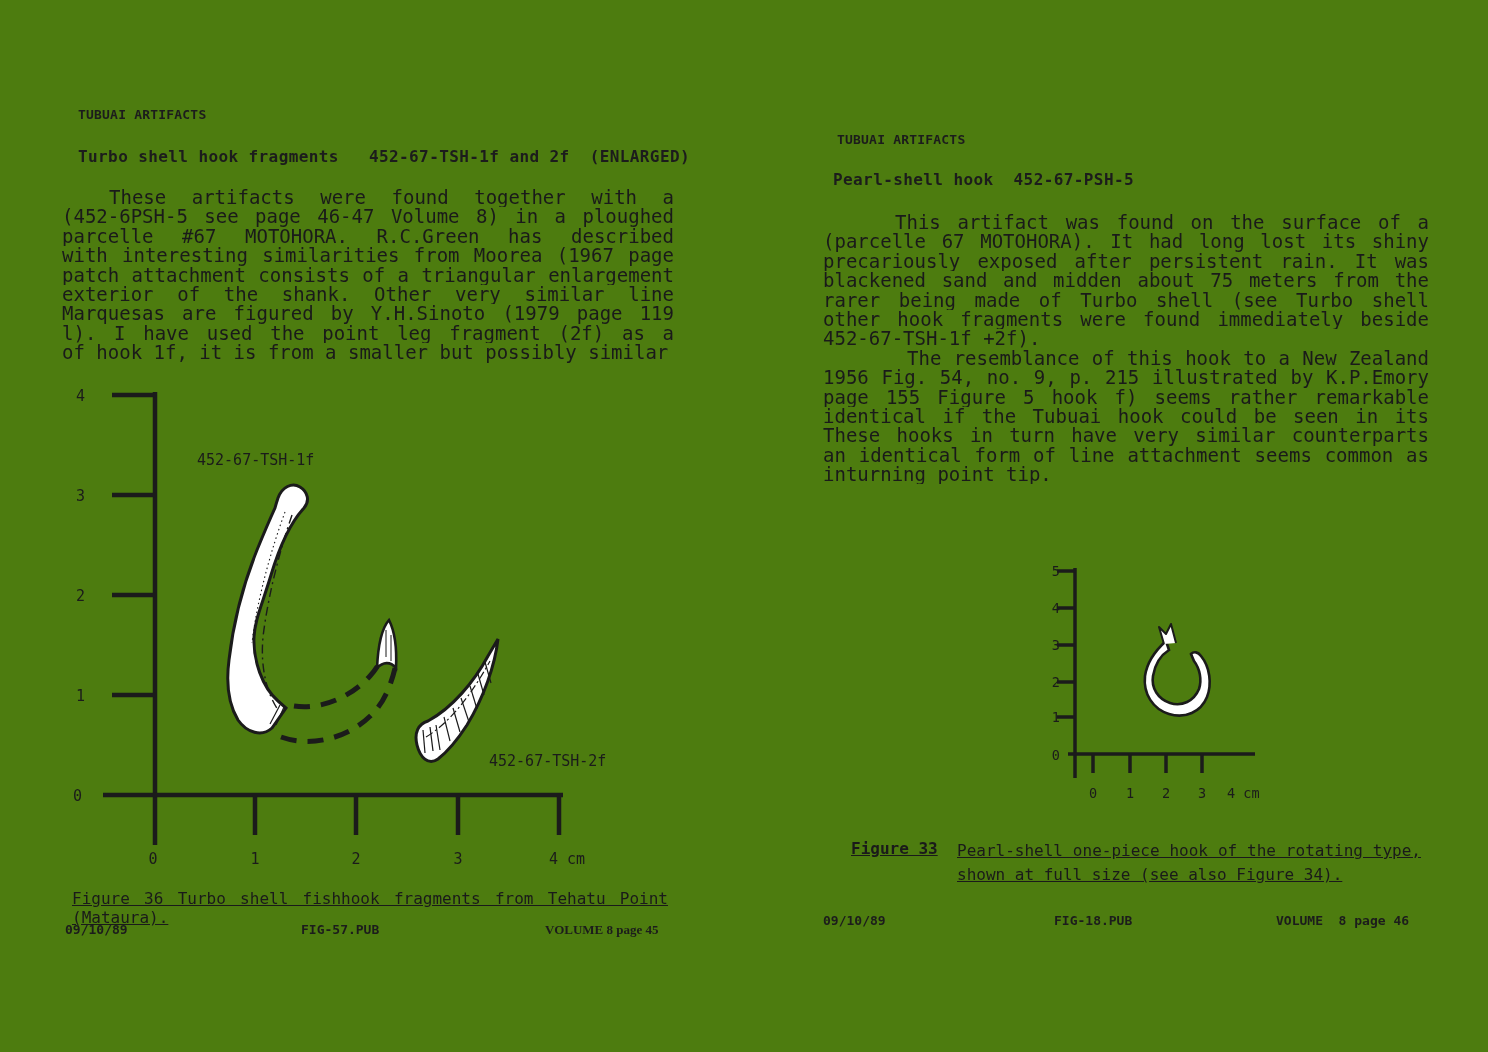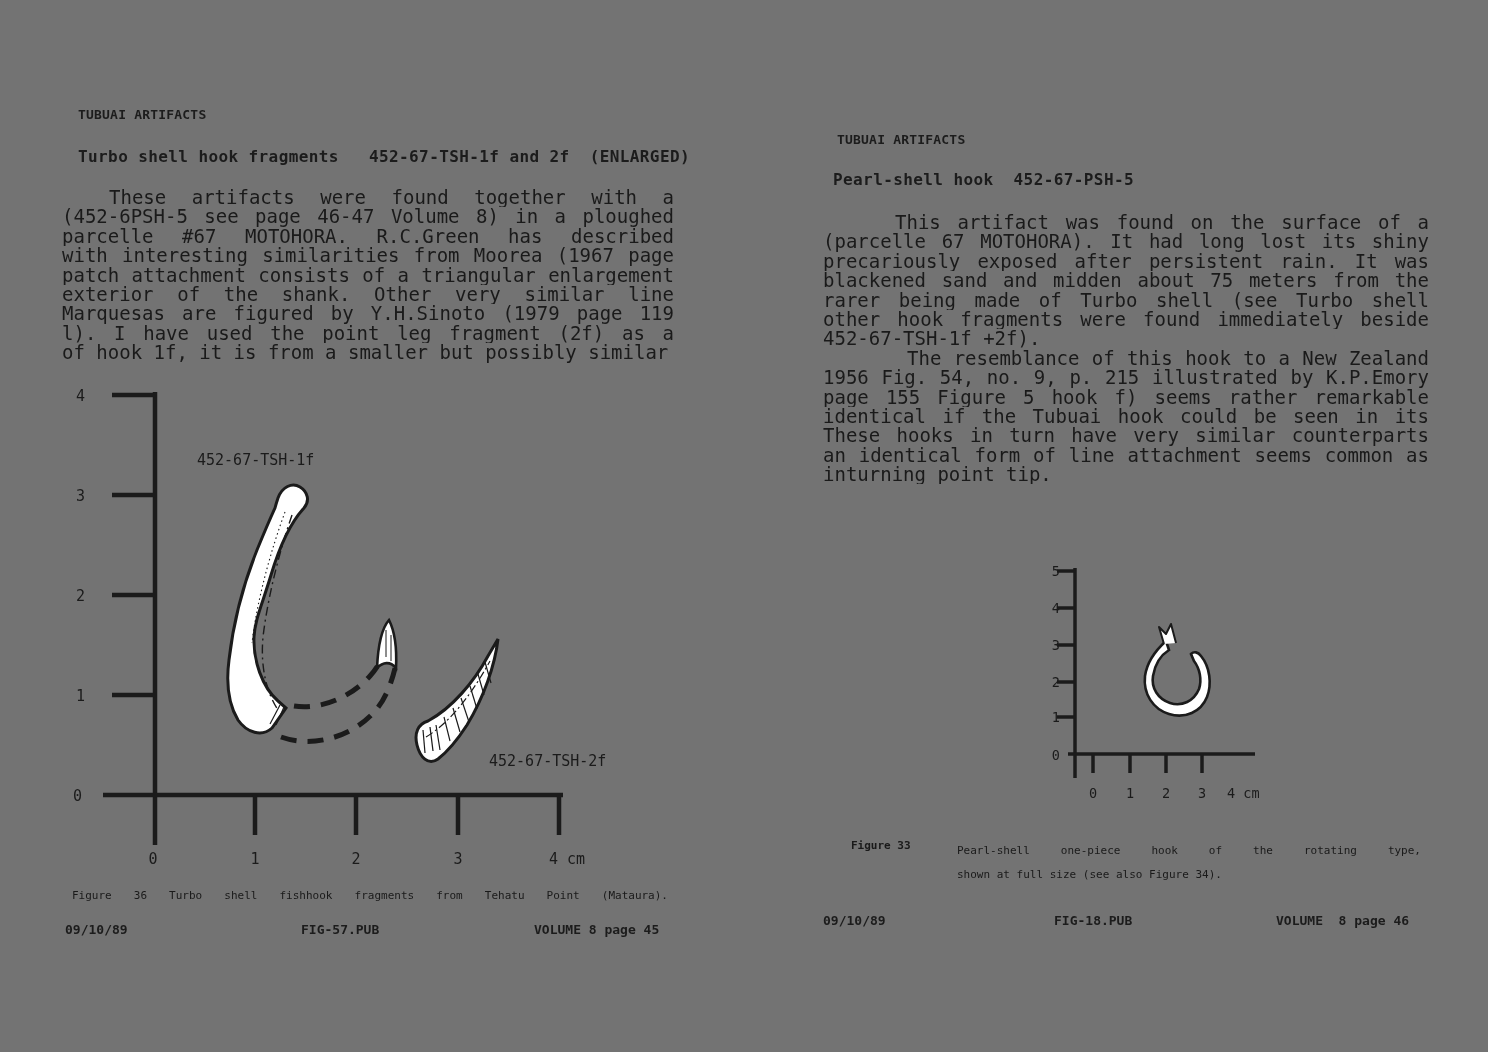--- a/index.html
+++ b/index.html
@@ -1,24 +1,24 @@
 <!DOCTYPE html>
 <html><head>
 <meta charset="utf-8">
 <style>
   html,body{margin:0;padding:0;background:#ffffff;}
-  .sheet{position:relative;width:1488px;height:1052px;background:#737373;overflow:hidden;
+  .sheet{position:relative;width:1488px;height:1052px;background:#4d7c0f;overflow:hidden;
          font-family:"DejaVu Sans Mono","Liberation Mono",monospace;color:#161616;}
   .abs{position:absolute;}
   .doc-title{font-size:13px;letter-spacing:0.2px;font-weight:bold;white-space:pre;color:#1c1c1c;}
   .subtitle{font-size:16px;letter-spacing:0.4px;font-weight:bold;white-space:pre;color:#1c1c1c;}
   .body-block{font-size:19px;line-height:19.4px;color:#1a1a1a;}
   .ln{text-align:justify;text-align-last:justify;height:19.4px;overflow:hidden;}
   .ln-last{text-align:left;white-space:pre-wrap;height:19.4px;overflow:hidden;}
-  .caption{font-size:11px;color:#1a1a1a;}
+  .caption{font-size:16px;color:#1a1a1a;text-decoration:underline;}
   .cap-justify{text-align:justify;text-align-last:justify;}
   .footer-item{font-size:13px;font-weight:bold;white-space:pre;color:#1c1c1c;}
   .fig-svg{position:absolute;}
   svg text{font-family:"DejaVu Sans Mono","Liberation Mono",monospace;fill:#1b1b1b;}
   .bold-ish{font-weight:bold;}
 </style>
 </head>
 <body>
 
 <div class="sheet">
@@ -102,21 +102,21 @@
 
       <text x="157" y="80" font-size="15">452-67-TSH-1f</text>
       <text x="449" y="381" font-size="15">452-67-TSH-2f</text>
     </svg>
 
     <div class="abs caption cap-justify" style="left:72px;top:889px;width:596px;">Figure 36  Turbo shell fishhook fragments from Tehatu Point (Mataura).</div>
 
     <div>
       <span class="abs footer-item" style="left:65px;top:922px;">09/10/89</span>
       <span class="abs footer-item" style="left:301px;top:922px;">FIG-57.PUB</span>
-      <span class="abs footer-item" style="left:534px;top:922px;">VOLUME 8 page 45</span>
+      <span class="abs footer-item" style="left:545px;top:922px;font-family:Liberation Serif, serif;">VOLUME 8 page 45</span>
     </div>
   </div>
 
   <div>
     <div class="abs doc-title" style="left:837px;top:132px;">TUBUAI ARTIFACTS</div>
 
     <div class="abs subtitle" style="left:833px;top:170px;">Pearl-shell hook  452-67-PSH-5</div>
 
     <div class="abs body-block" style="left:823px;top:213px;width:606px;">
       <div class="ln" style="padding-left:72px;">This artifact was found on the surface of a ploughed field in Mataura</div>

